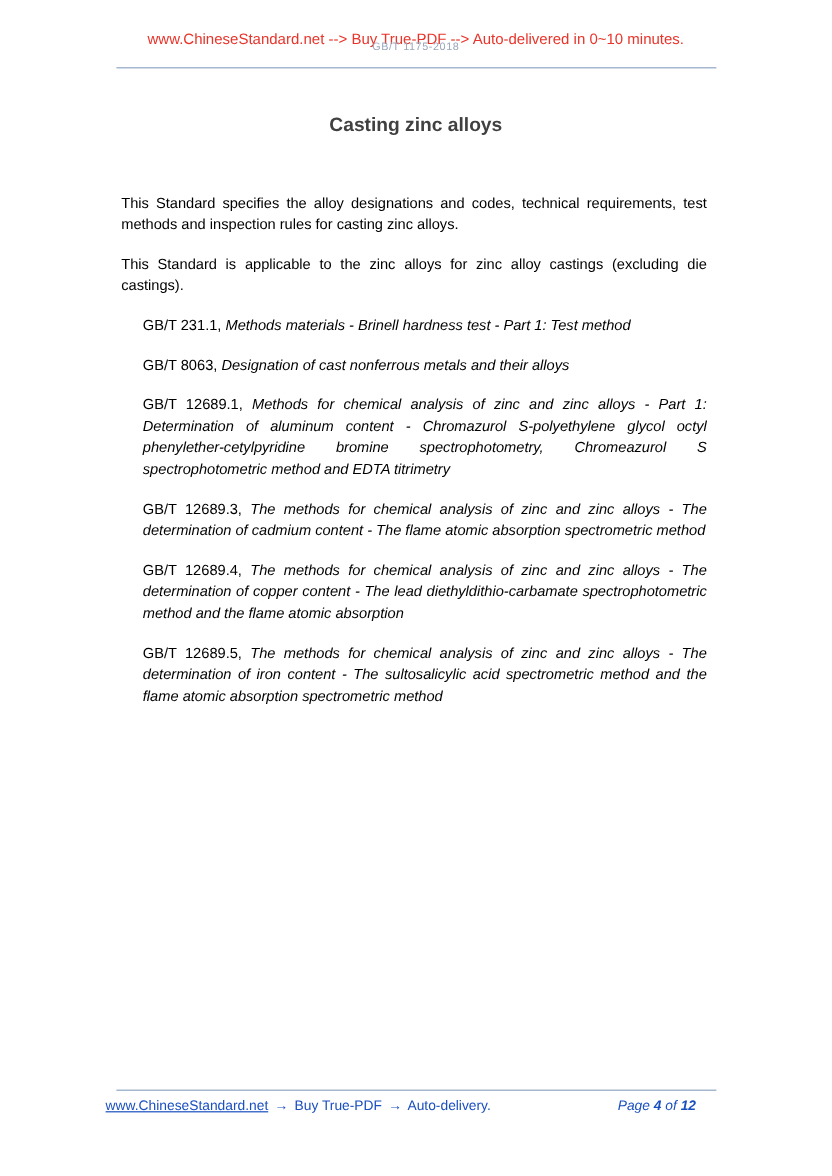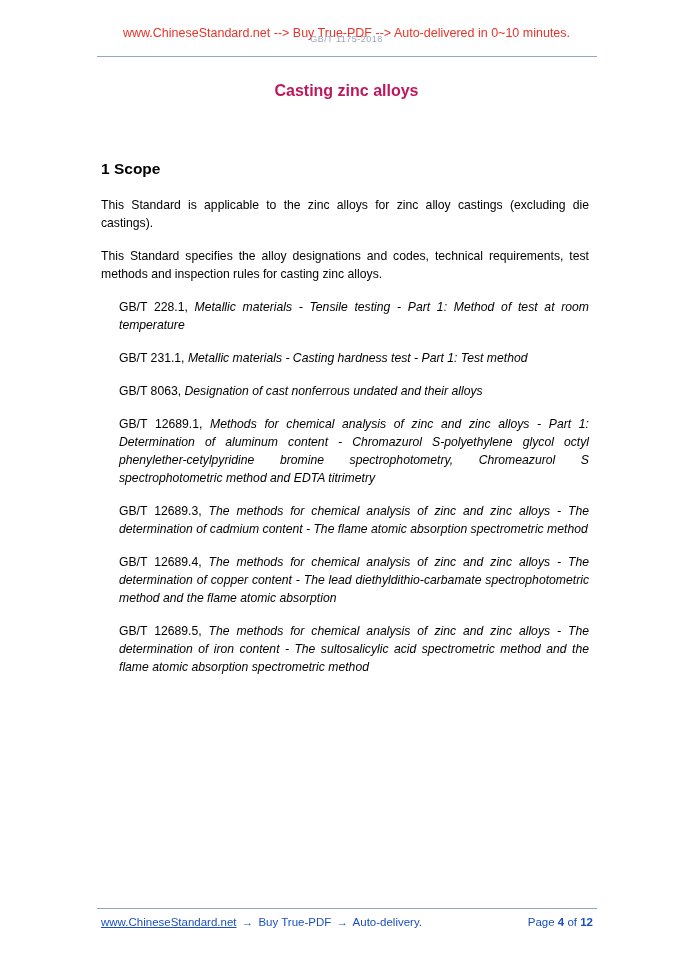--- a/index.html
+++ b/index.html
@@ -48,27 +48,27 @@
   .header-rule {
     position: absolute;
     top: 56px;
     left: 97px;
     width: 500px;
     border-top: 1px solid #8fa6c4;
   }
   
   .doc-title {
     position: absolute;
-    top: 82px;
+    top: 96px;
     left: 0;
     width: 693px;
     text-align: center;
     font-size: 16px;
     font-weight: bold;
-    color: #be185d;
+    color: #404040;
   }
   
   .content {
     position: absolute;
     top: 160px;
     left: 101px;
     width: 488px;
   }
   h2.section {
     font-size: 15.5px;
@@ -99,21 +99,21 @@
   .footer-rule {
     position: absolute;
     top: 908px;
     left: 97px;
     width: 500px;
     border-top: 1px solid #8fa6c4;
   }
   .footer {
     position: absolute;
     top: 916px;
-    left: 101px;
+    left: 88px;
     width: 492px;
     font-size: 11.5px;
     color: #1a4fbf;
     display: flex;
     align-items: center;
   }
   .footer-left {
     flex: 1;
     white-space: nowrap;
   }
@@ -121,20 +121,21 @@
     color: #1a4fbf;
     text-decoration: underline;
   }
   .footer-left .arrow {
     color: #1a4fbf;
     padding: 0 2px;
   }
   .footer-right {
     white-space: nowrap;
     color: #1a4fbf;
+    font-style: italic;
   }
   .footer-right .num {
     font-weight: bold;
   }
 </style>
 </head>
 <body>
 
 <div class="page">
 
@@ -143,28 +144,26 @@
   </div>
 
   <div class="doc-code">GB/T 1175-2018</div>
 
   <div class="header-rule"></div>
 
   <div class="doc-title">Casting zinc alloys</div>
 
   <div class="content">
 
-    <h2 class="section">1 Scope</h2>
+    <p class="para">This Standard specifies the alloy designations and codes, technical requirements, test methods and inspection rules for casting zinc alloys.</p>
     <p class="para">This Standard is applicable to the zinc alloys for zinc alloy castings (excluding die castings).</p>
-    <p class="para">This Standard specifies the alloy designations and codes, technical requirements, test methods and inspection rules for casting zinc alloys.</p>
 
 
-    <p class="ref"><span>GB/T 228.1, </span><span class="it">Metallic materials - Tensile testing - Part 1: Method of test at room temperature</span></p>
-    <p class="ref"><span>GB/T 231.1, </span><span class="it">Metallic materials - Casting hardness test - Part 1: Test method</span></p>
-    <p class="ref"><span>GB/T 8063, </span><span class="it">Designation of cast nonferrous undated and their alloys</span></p>
+    <p class="ref"><span>GB/T 231.1, </span><span class="it">Methods materials - Brinell hardness test - Part 1: Test method</span></p>
+    <p class="ref"><span>GB/T 8063, </span><span class="it">Designation of cast nonferrous metals and their alloys</span></p>
     <p class="ref"><span>GB/T 12689.1, </span><span class="it">Methods for chemical analysis of zinc and zinc alloys - Part 1: Determination of aluminum content - Chromazurol S-polyethylene glycol octyl phenylether-cetylpyridine bromine spectrophotometry, Chromeazurol S spectrophotometric method and EDTA titrimetry</span></p>
     <p class="ref"><span>GB/T 12689.3, </span><span class="it">The methods for chemical analysis of zinc and zinc alloys - The determination of cadmium content - The flame atomic absorption spectrometric method</span></p>
     <p class="ref"><span>GB/T 12689.4, </span><span class="it">The methods for chemical analysis of zinc and zinc alloys - The determination of copper content - The lead diethyldithio-carbamate spectrophotometric method and the flame atomic absorption</span></p>
     <p class="ref"><span>GB/T 12689.5, </span><span class="it">The methods for chemical analysis of zinc and zinc alloys - The determination of iron content - The sultosalicylic acid spectrometric method and the flame atomic absorption spectrometric method</span></p>
 
   </div>
 
   <div class="footer-rule"></div>
 
   <div class="footer">

